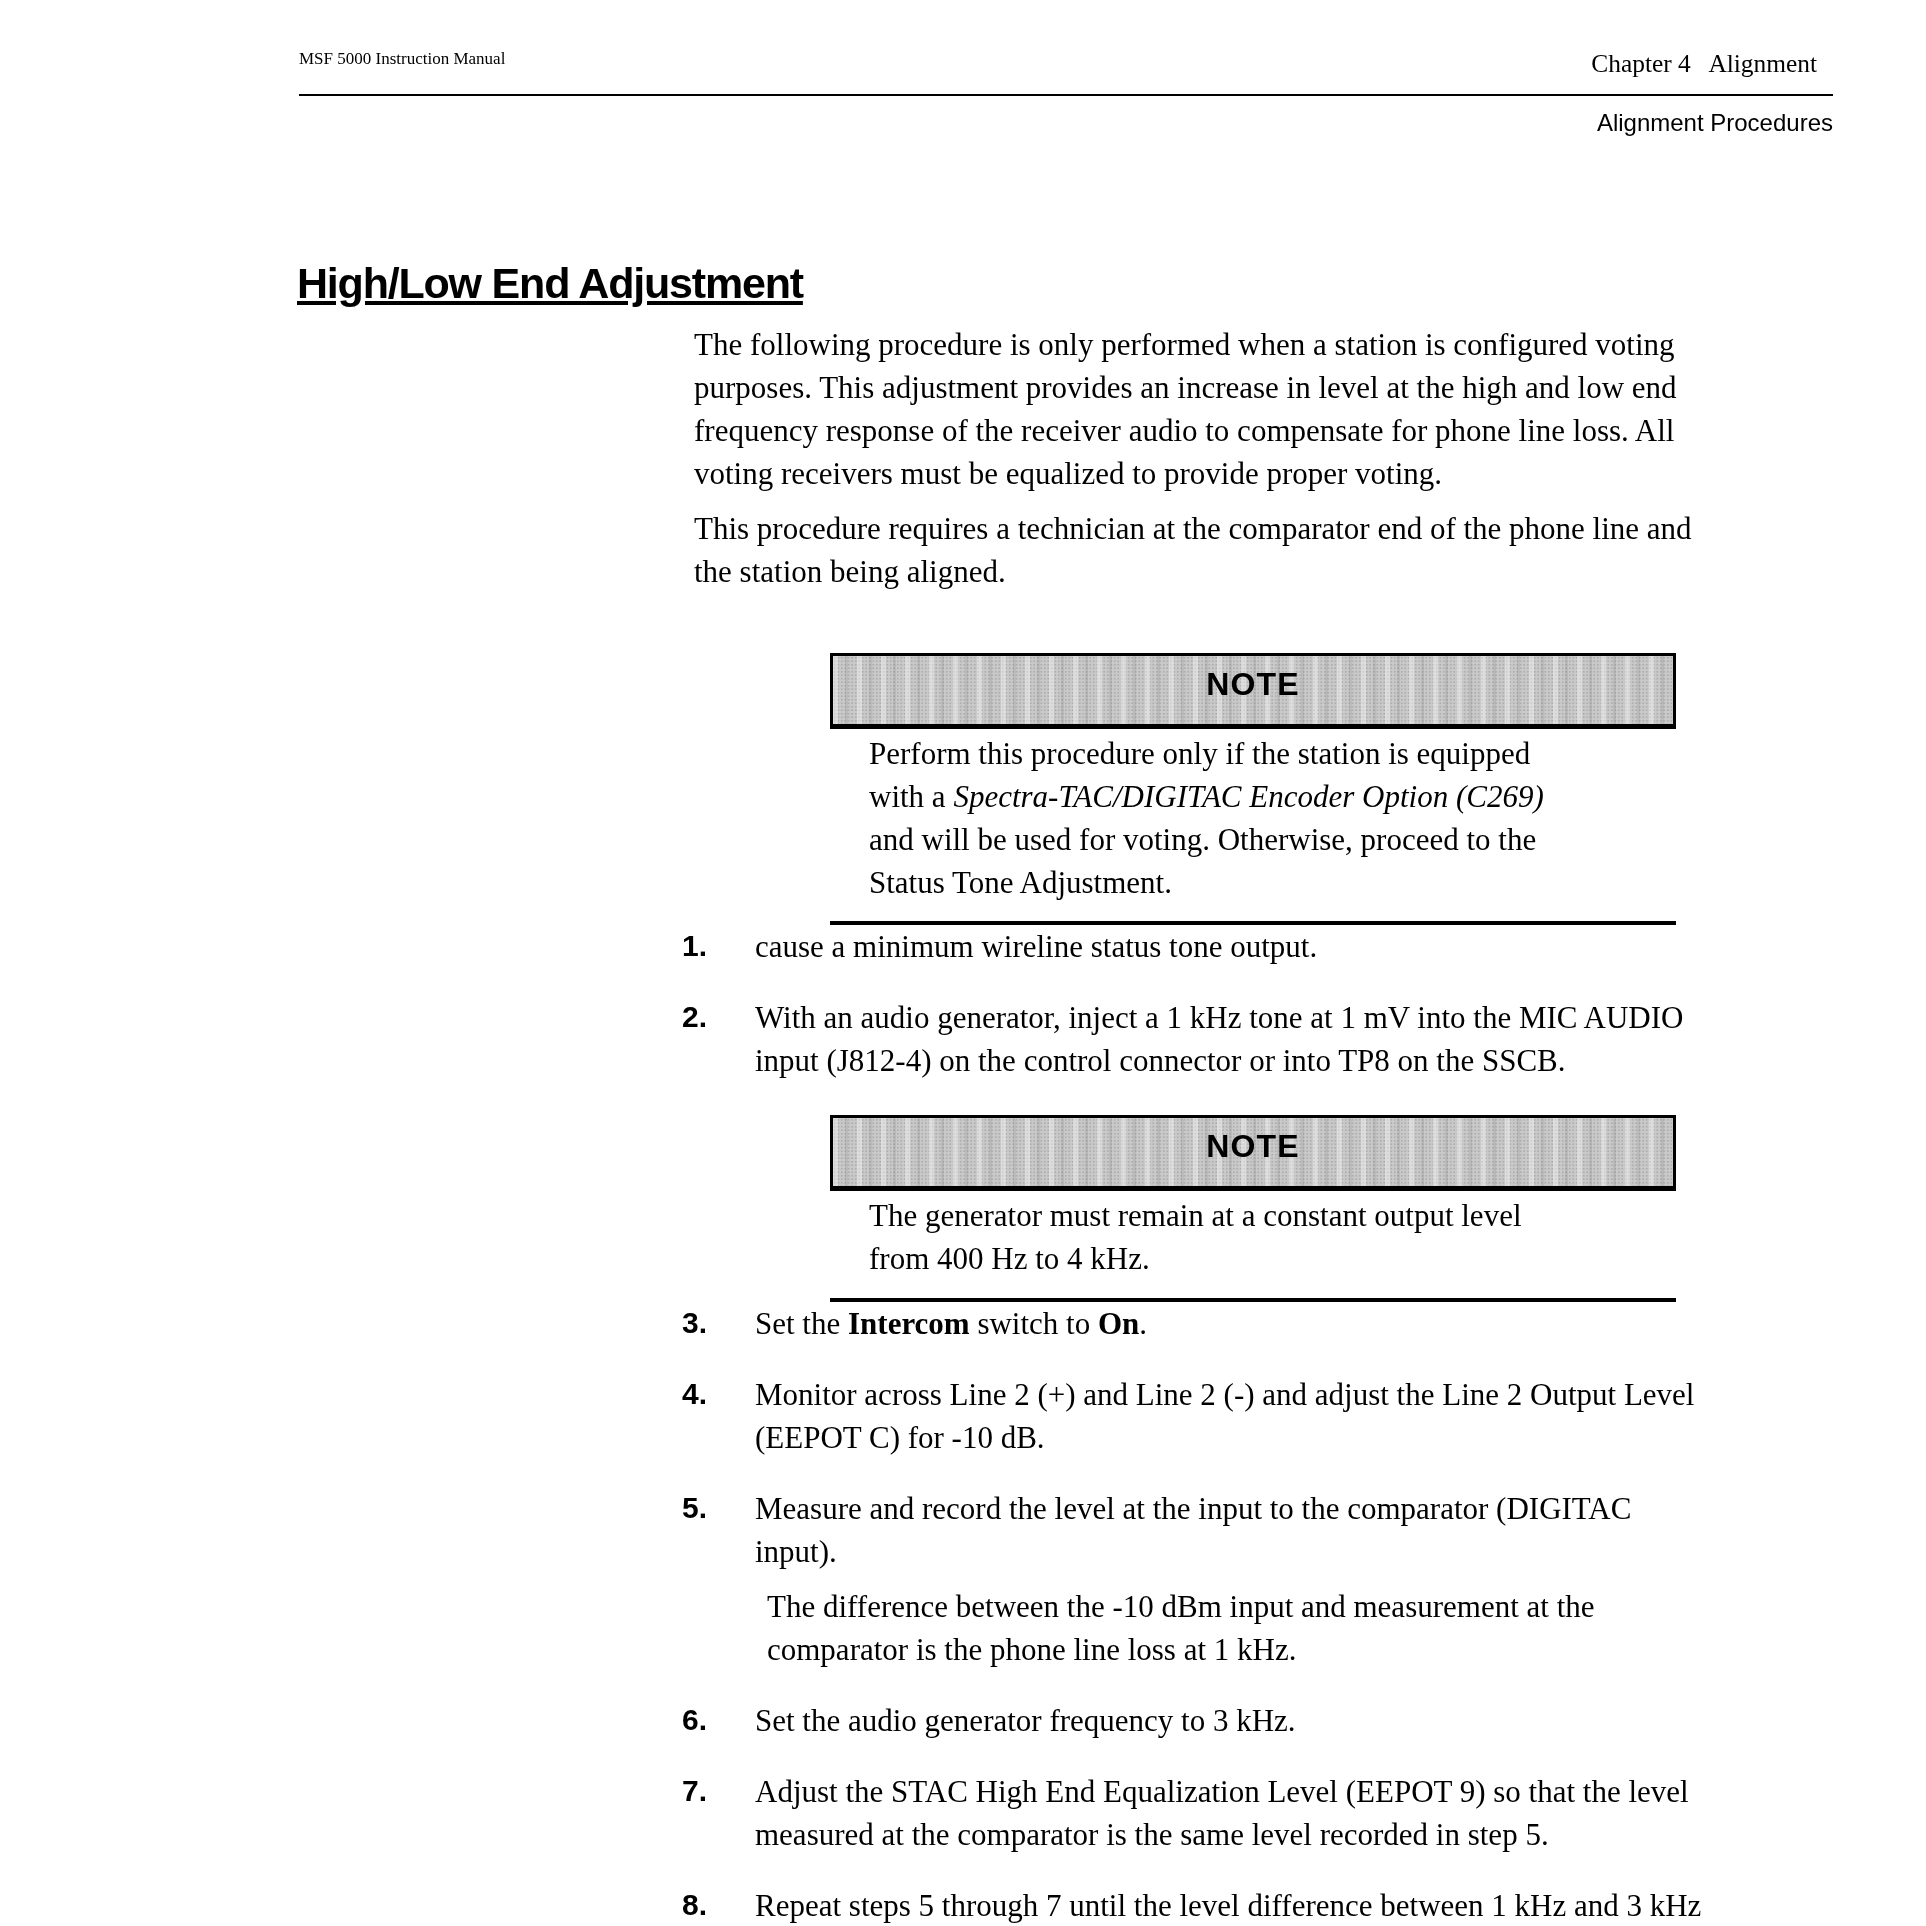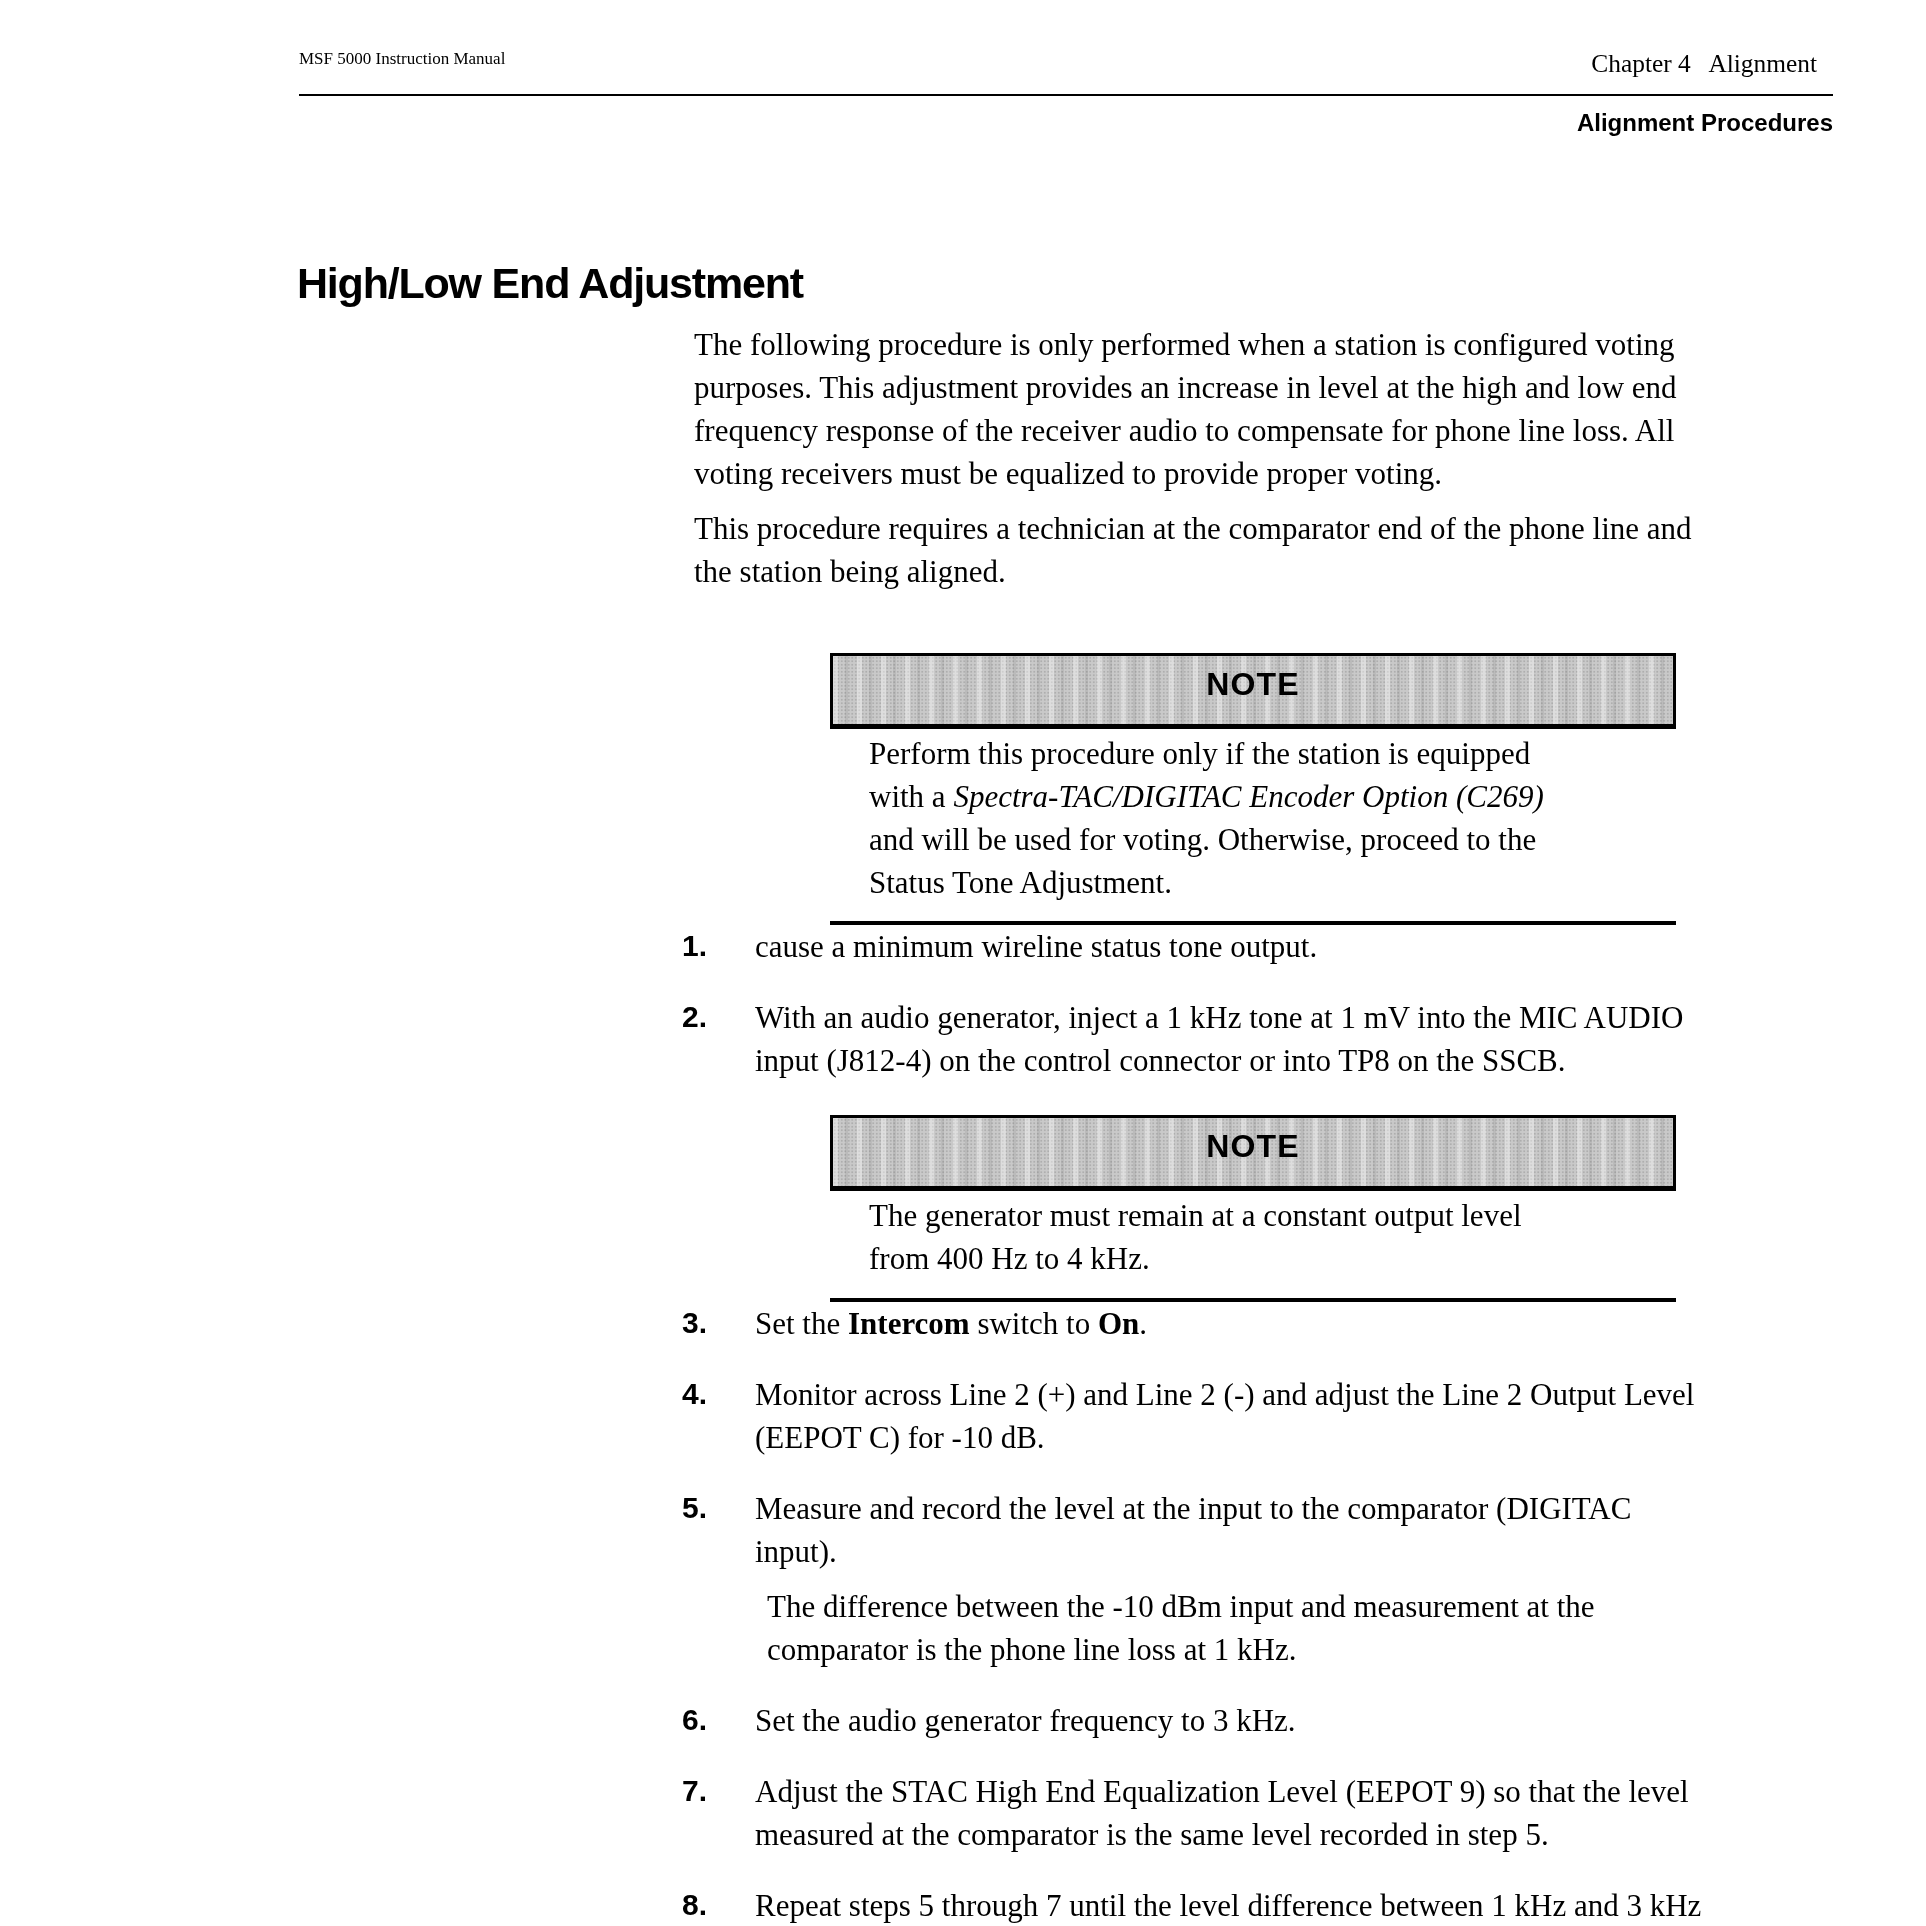--- a/index.html
+++ b/index.html
@@ -8,27 +8,27 @@
     background:#ffffff;color:#000;
     font-family:"Liberation Serif","DejaVu Serif",serif;
     overflow:hidden;
   }
   
   .hdr-left{position:absolute;left:299px;top:49px;font-size:17px;white-space:pre;}
   .hdr-right{position:absolute;right:125px;top:49px;font-size:25.4px;white-space:pre;}
   .rule-top{position:absolute;left:299px;right:109px;top:94px;height:1.9px;background:#000;}
   .hdr-sub{
     position:absolute;right:109px;top:109px;
-    font-family:"Liberation Sans",sans-serif;font-weight:bold;font-size:24px;
+    font-family:"Liberation Sans",sans-serif;font-weight:normal;font-size:24px;
   }
   
   .title{
     position:absolute;left:297px;top:230px;
     font-family:"Liberation Sans",sans-serif;font-weight:bold;
-    font-size:43px;letter-spacing:-1.2px;white-space:pre;
+    font-size:43px;letter-spacing:-1.2px;white-space:pre;text-decoration:underline;
   }
   
   .content{
     position:absolute;left:682px;top:311px;width:1152px;
     font-size:31px;line-height:43px;
   }
   .content p{margin:12px;}
   .line{display:block;white-space:pre-wrap;}
   .p2{margin-top:8.5px;}
   

